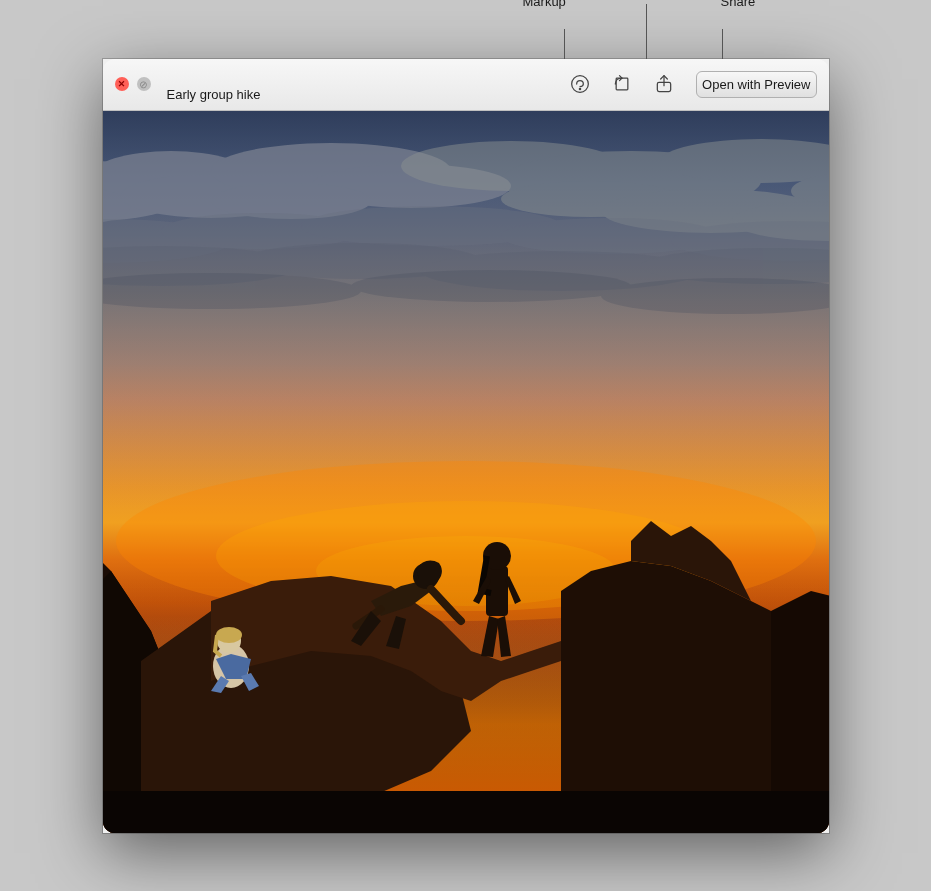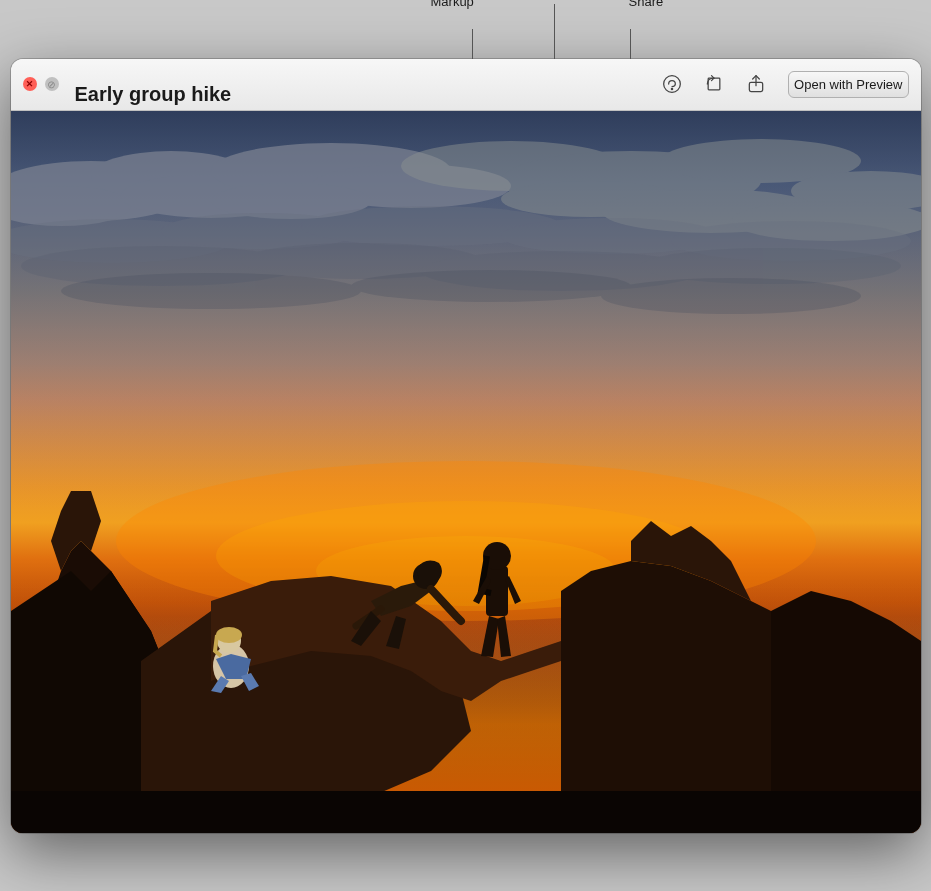--- a/index.html
+++ b/index.html
@@ -8,23 +8,23 @@
       background: #c8c8c8;
       display: flex;
       justify-content: center;
       align-items: center;
       width: 931px;
       height: 891px;
       font-family: -apple-system, BlinkMacSystemFont, "San Francisco", "Helvetica Neue", sans-serif;
     }
 
     .window {
-      width: 910px;
+      width: 726px;
       background: #f0f0f0;
-      border-radius: 12px;
+      border-radius: 0;
       box-shadow: 0 20px 60px rgba(0,0,0,0.5), 0 0 0 1px rgba(0,0,0,0.2);
       overflow: visible;
       position: relative;
     }
 
     
     .tooltip-area {
       position: absolute;
       top: -85px;
       left: 0;
@@ -114,22 +114,22 @@
       border-radius: 50%;
       background: #c0c0c0;
       border: none;
       cursor: pointer;
       display: flex;
       align-items: center;
       justify-content: center;
     }
 
     .window-title {
-      font-size: 20px;
-      font-weight: 700;
+      font-size: 13px;
+      font-weight: 400;
       color: #1a1a1a;
       flex: 1;
       margin-top: 20px;
     }
 
     .toolbar-icons {
       display: flex;
       align-items: center;
       gap: 18px;
       margin-right: 12px;

